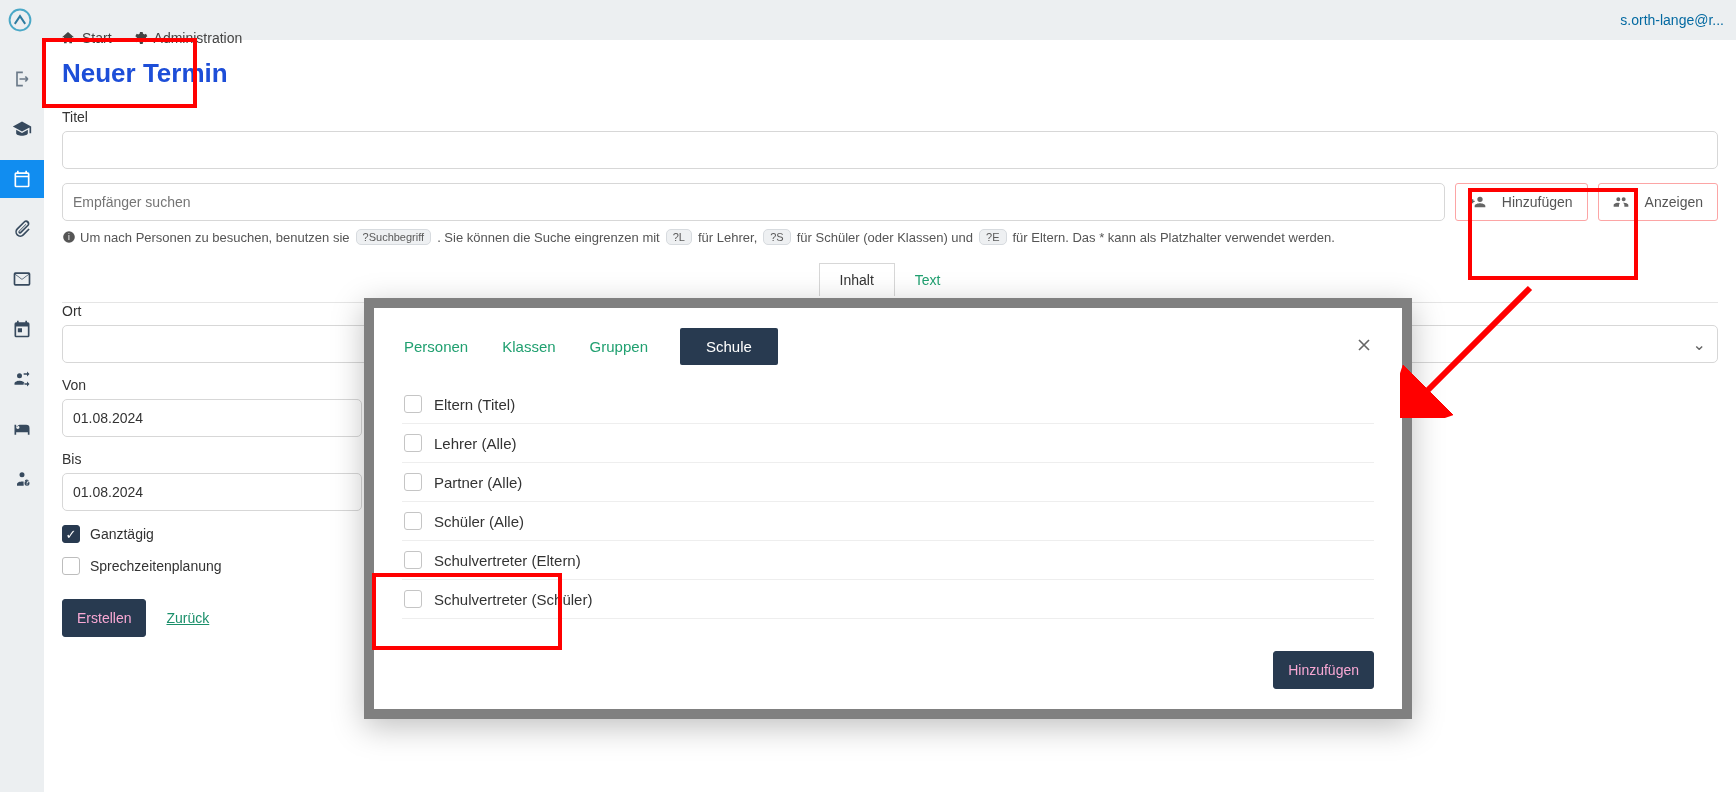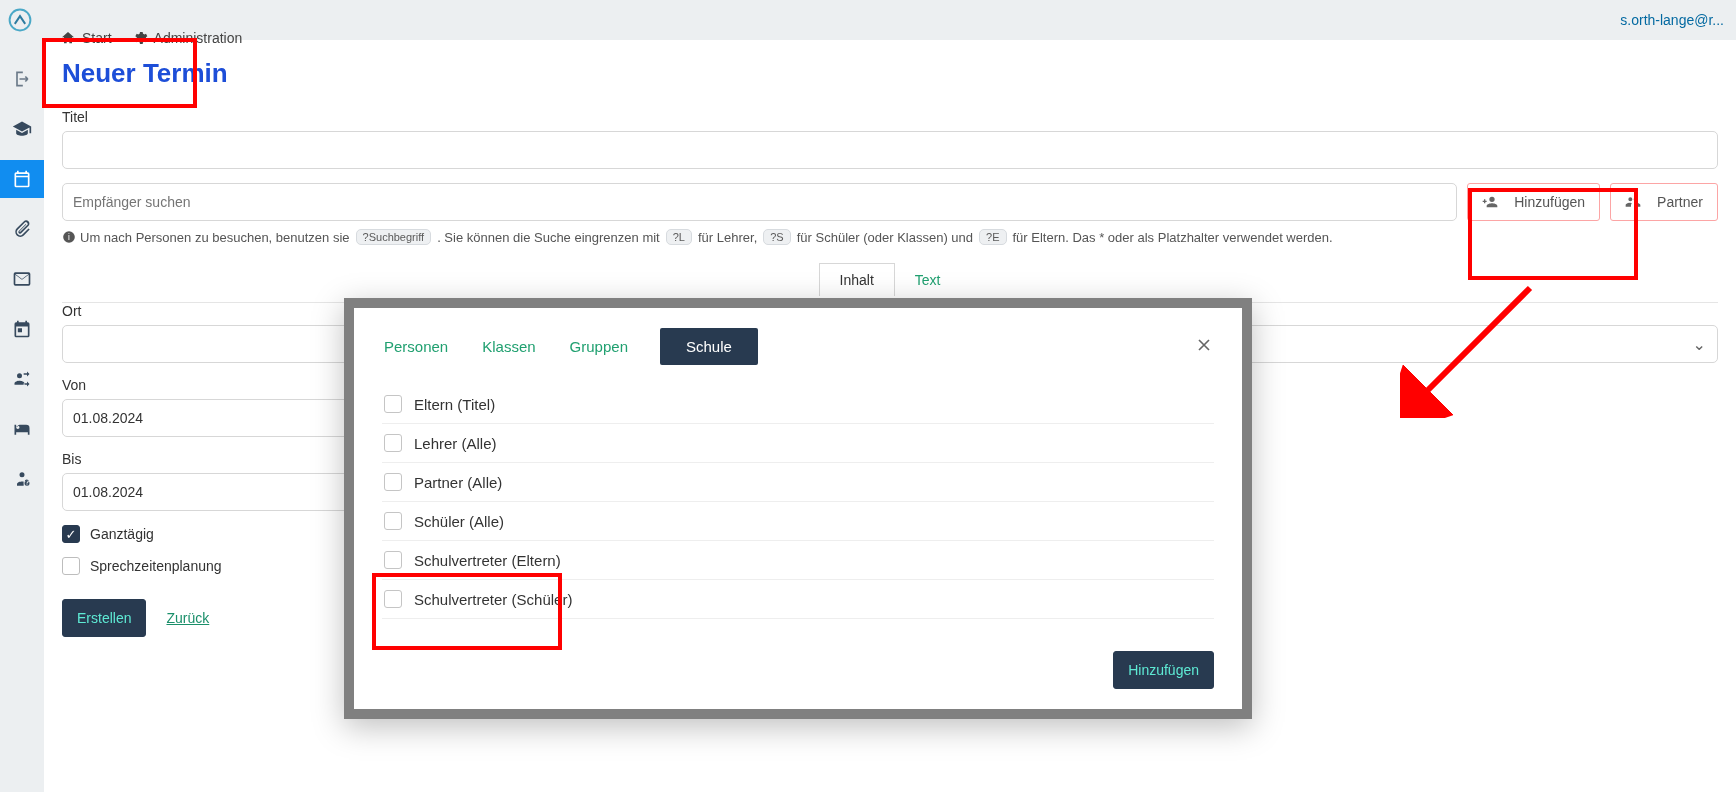--- a/index.html
+++ b/index.html
@@ -49,21 +49,21 @@
 }
 .row { margin-bottom: 14px; }
 
 .share-row { display: flex; gap: 10px; align-items: stretch; }
 .share-row .input { flex: 1; }
 .btn {
   height: 38px; padding: 0 14px; border: 1px solid #fca5a5; background: #fff;
   color: #555; display: inline-flex; align-items: center; gap: 16px; font-size: 14px;
   border-radius: 3px; cursor: pointer;
 }
-.btn-primary { background: #283a50; color: #5eead4; border-color: #283a50; text-align: center; }
+.btn-primary { background: #283a50; color: #f9a8d4; border-color: #283a50; text-align: center; }
 
 .hint { font-size: 13px; color: #555; margin-top: 8px; display: flex; flex-wrap: wrap; align-items: center; gap: 4px; }
 .hint .kbd {
   display: inline-block; padding: 1px 6px; background: #eef0f2; border: 1px solid #d7dbdf;
   border-radius: 5px; font-size: 11px; color: #5a5a5a; margin: 0 2px;
 }
 
 .tabs-mid { display: flex; justify-content: center; margin-top: 18px; }
 .tab { padding: 8px 20px; border: 1px solid #d7d7d7; border-bottom: none; font-size: 14px; cursor: pointer; }
 .tab + .tab { border-left: none; }
@@ -78,21 +78,21 @@
   width: 18px; height: 18px; border: 1px solid #bdbdbd; border-radius: 3px;
   display: inline-flex; align-items: center; justify-content: center; background: #fff;
 }
 .checkbox .box.checked { background: #283a50; border-color: #283a50; color: #fff; font-size: 13px; }
 
 .actions { display: flex; gap: 20px; align-items: center; margin-top: 24px; }
 .link { color: #1a8f6a; text-decoration: underline; cursor: pointer; font-size: 14px; }
 
 
 .overlay {
-  position: absolute; left: 344px; top: 298px; width: 908px; height: 421px;
+  position: absolute; left: 364px; top: 298px; width: 1048px; height: 421px;
   background: #fff; border: 10px solid #808080;
   box-shadow: 0 8px 30px rgba(0,0,0,0.25);
 }
 .overlay-inner { position: absolute; inset: 0; padding: 20px 28px; display: flex; flex-direction: column; }
 .overlay-tabs { display: flex; gap: 30px; align-items: center; }
 .overlay-tabs .otab { font-size: 15px; color: #20a070; cursor: pointer; padding: 8px 2px; }
 .overlay-tabs .otab.active { background: #283a50; color: #fff; padding: 10px 26px; border-radius: 2px; }
 .overlay-close { margin-left: auto; cursor: pointer; color: #666; }
 .overlay-list { margin-top: 20px; flex: 1; overflow: auto; }
 .olist-item {
@@ -201,37 +201,37 @@
       <button class="btn">
         <svg viewBox="0 0 24 24" width="16" height="16" fill="#666">
             <path d="M15 12a4 4 0 100-8 4 4 0 000 8zm-8 0H5v2H3v-2H1v-2h2V8h2v2h2v2zm8 2c-2.7 0-8 1.3-8 4v2h16v-2c0-2.7-5.3-4-8-4z"></path>
           </svg>
         <span>Hinzufügen</span>
       </button>
       <button class="btn">
         <svg viewBox="0 0 24 24" width="16" height="16" fill="#666">
             <path d="M16 11a3 3 0 100-6 3 3 0 000 6zM8 11a3 3 0 100-6 3 3 0 000 6zm0 2c-2.3 0-7 1.2-7 3.5V19h8v-2.5c0-1 .5-1.8 1.3-2.4C9.6 13.4 8.7 13 8 13zm8 0c-.3 0-.6 0-1 .1 1.2.9 2 2 2 3.4V19h6v-2.5c0-2.3-4.7-3.5-7-3.5z"></path>
           </svg>
-        <span>Partner</span>
+        <span>Anzeigen</span>
       </button>
     </div>
     <div class="hint">
       <svg viewBox="0 0 24 24" width="14" height="14" fill="#555">
           <circle cx="12" cy="12" r="10"></circle>
           <text x="12" y="17" text-anchor="middle" font-size="14" fill="#fff">i</text>
         </svg>
       <span>Um nach Personen zu besuchen, benutzen sie</span>
       <span class="kbd">?Suchbegriff</span>
       <span>. Sie können die Suche eingrenzen mit</span>
       <span class="kbd">?L</span>
       <span>für Lehrer,</span>
       <span class="kbd">?S</span>
       <span>für Schüler (oder Klassen) und</span>
       <span class="kbd">?E</span>
-      <span>für Eltern. Das * oder als Platzhalter verwendet werden.</span>
+      <span>für Eltern. Das * kann als Platzhalter verwendet werden.</span>
     </div>
   </div>
 
   <div class="tabs-mid">
     <div class="tab active-tab">Inhalt</div>
     <div class="tab inactive">Text</div>
   </div>
   <hr class="hr">
 
   <div class="row">

